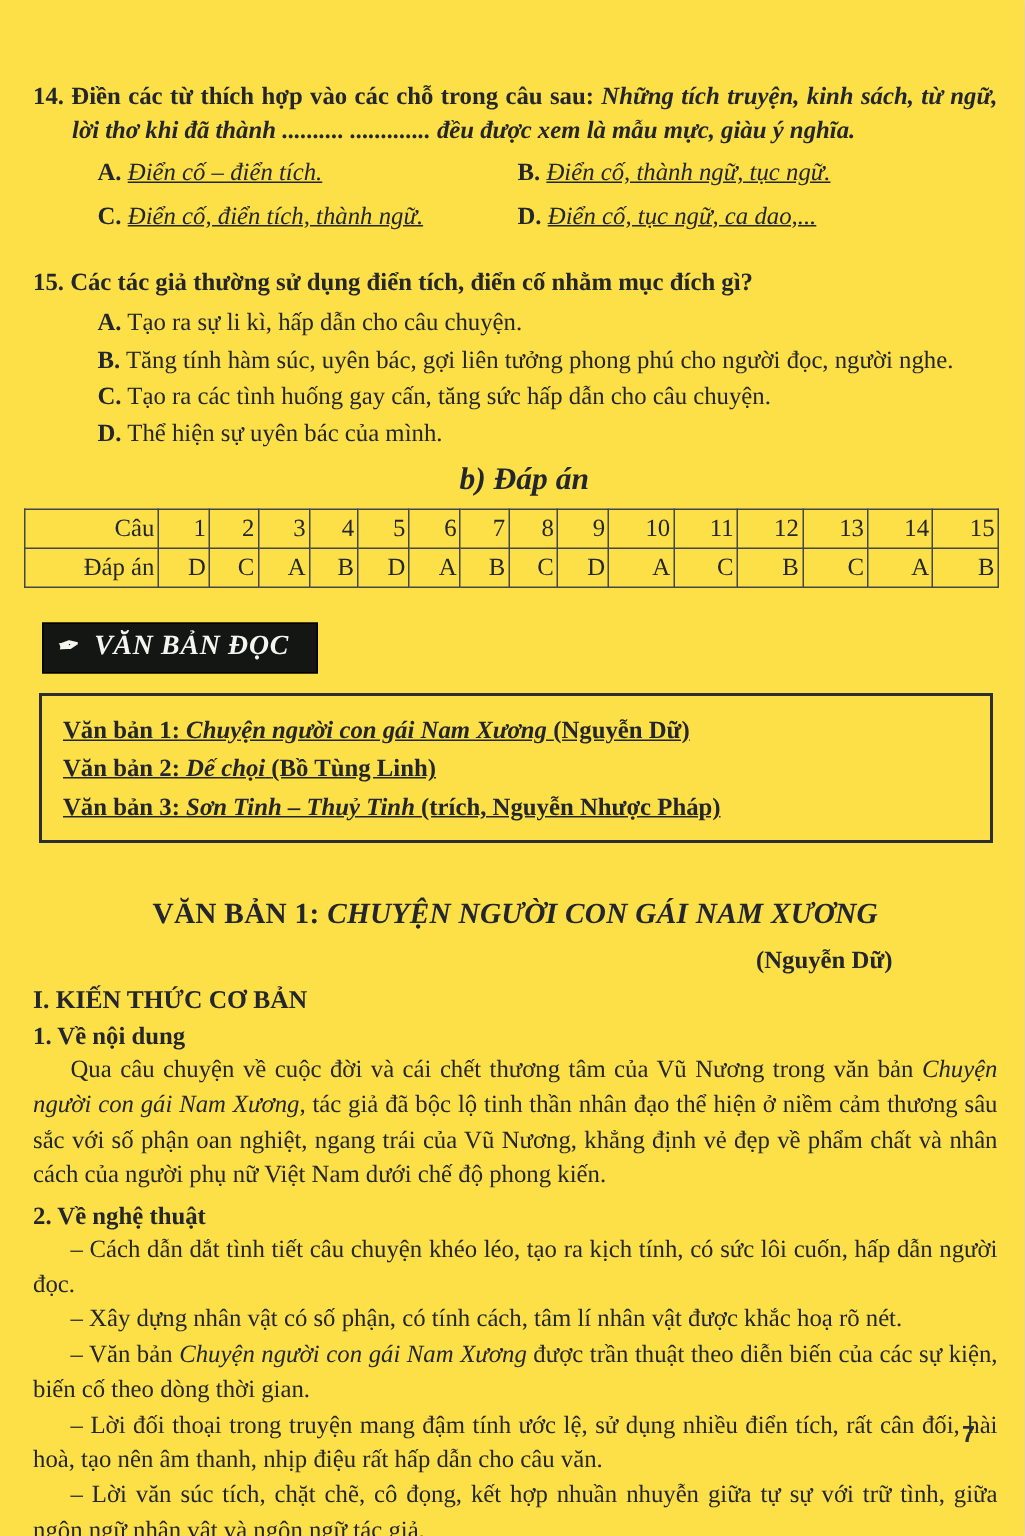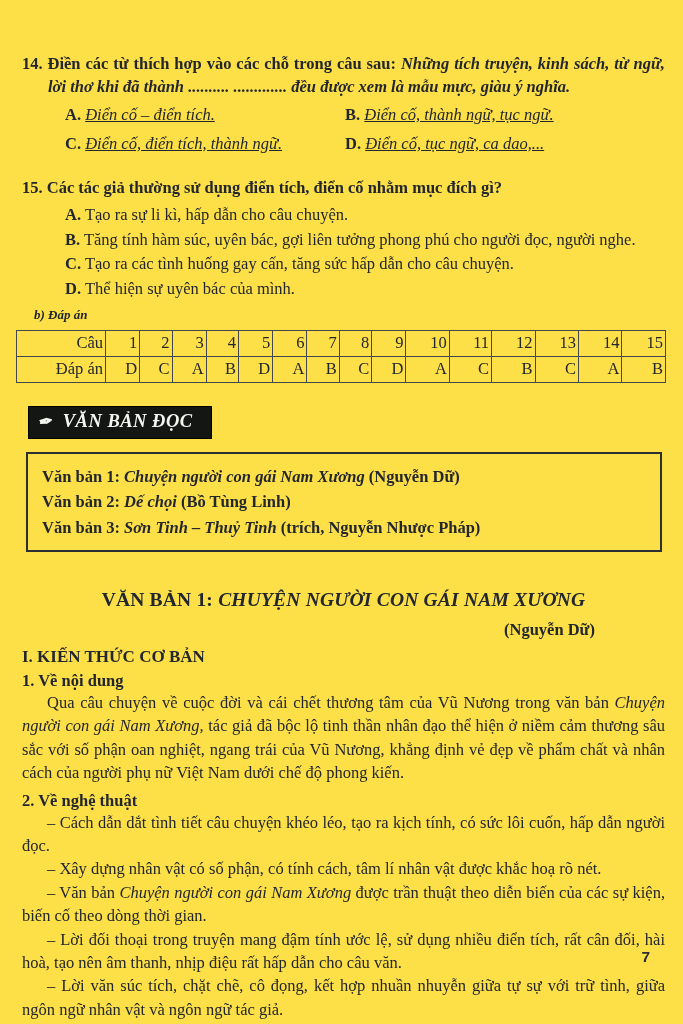--- a/index.html
+++ b/index.html
@@ -28,21 +28,21 @@
     display:grid; grid-template-columns:280px 1fr;
     padding-left:43px; margin-top:5px; row-gap:4px;
   }
   .opts-list { padding-left:43px; margin-top:4px; }
   .opt { font-size:16.5px; line-height:24.6px; }
   .opt-letter { font-weight:bold; }
   .opt-italic { font-style:italic;text-decoration:underline; }
 
   .answer-label {
     font-weight:bold; font-style:italic;
-    font-size:13px; margin:5px 0 7px 12px;
+    font-size:21px; margin:5px 0 7px 12px;text-align:center;
   }
 
   
   table.answers {
     border-collapse:collapse;
     width:650px; margin-left:-6px;
     font-size:16.5px;
   }
   table.answers td {
     border:1.6px solid #43464b;
@@ -65,21 +65,21 @@
     display:inline-block; transform:rotate(-10deg);
     font-size:17px;
   }
 
   
   .reading-box {
     border:2px solid #2b2e33;
     margin:13px 3px 0 4px;
     padding:10px 14px 9px 14px;
   }
-  .rl-item { font-weight:bold; font-size:16.5px; line-height:25.8px; }
+  .rl-item { font-weight:bold; font-size:16.5px; line-height:25.8px;text-decoration:underline; }
   .rl-title { font-style:italic; }
 
   
   .lesson-title {
     text-align:center; font-weight:bold;
     font-size:19.5px; margin:37px 0 0 0;
     letter-spacing:.2px;
   }
   .lesson-title .t-italic { font-style:italic; }
   .lesson-author {

